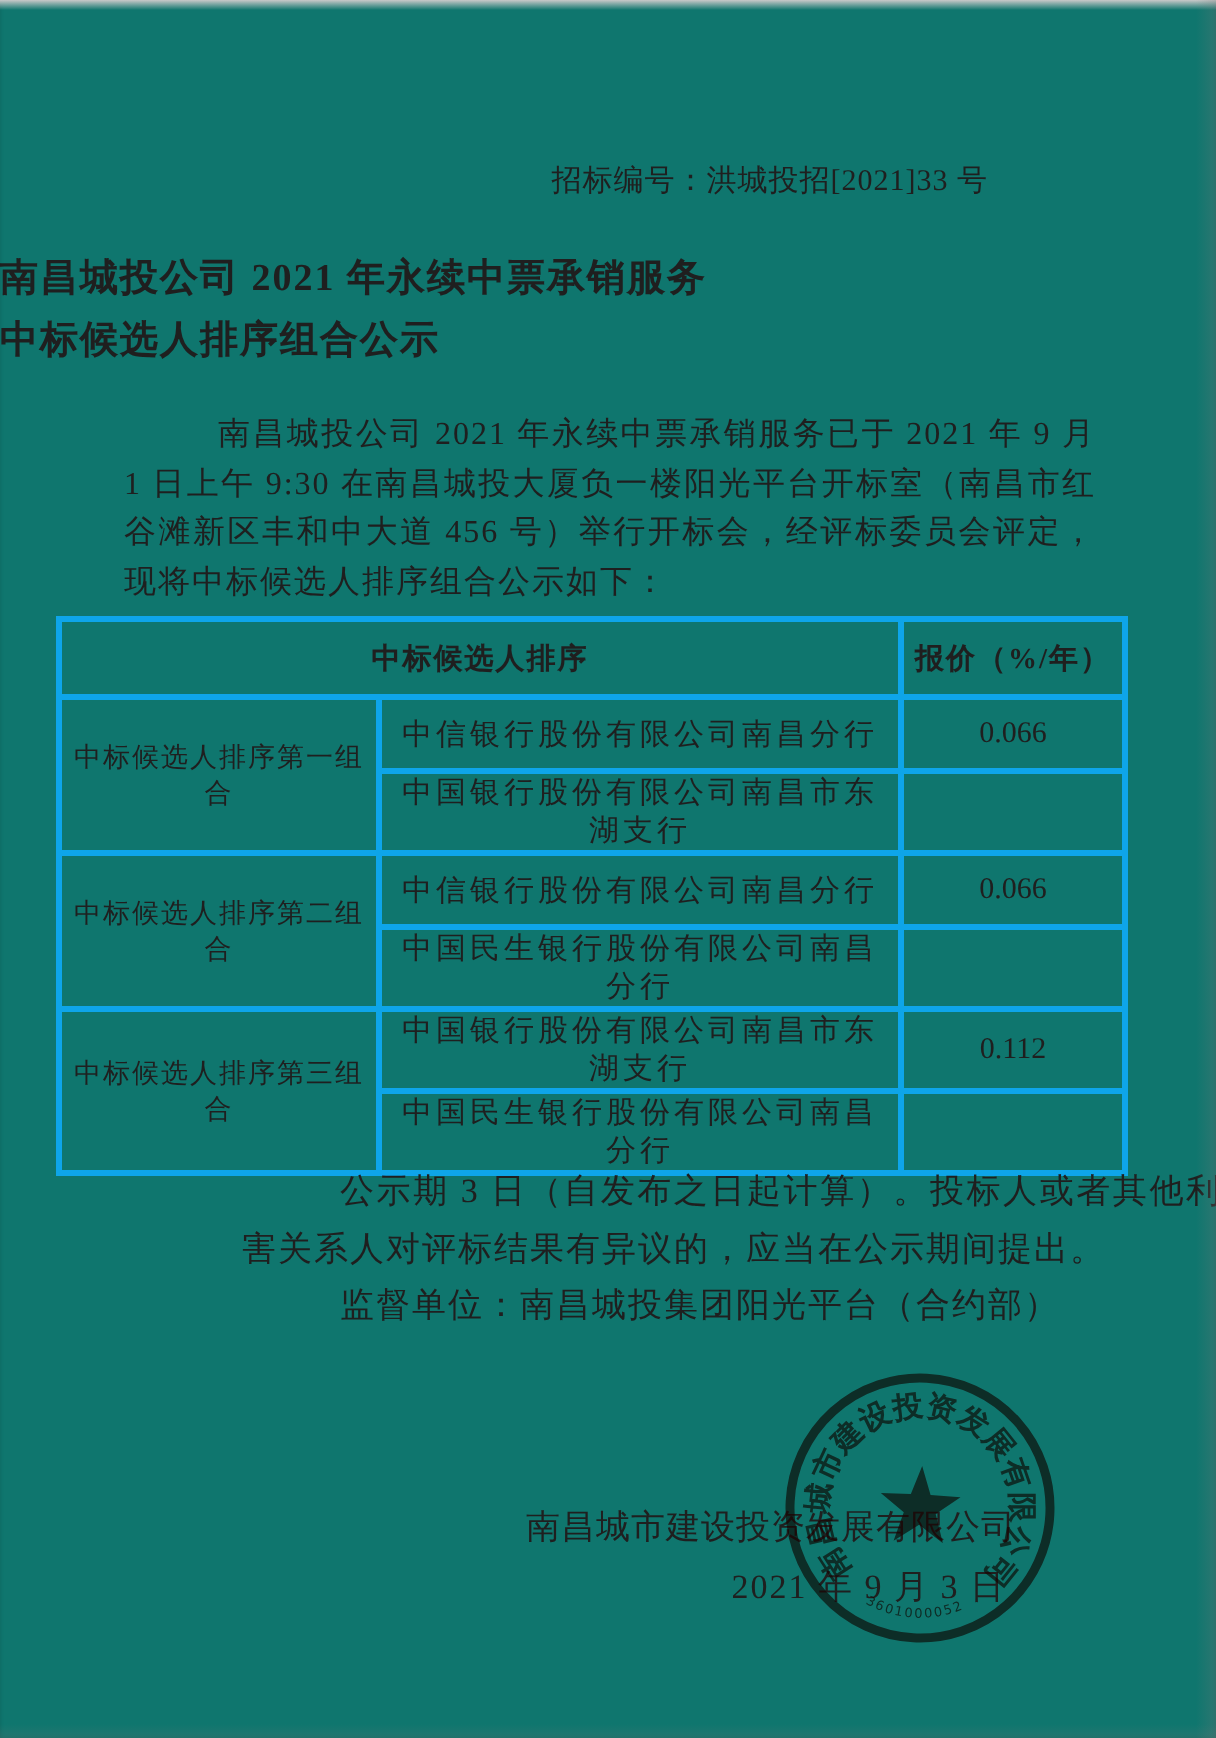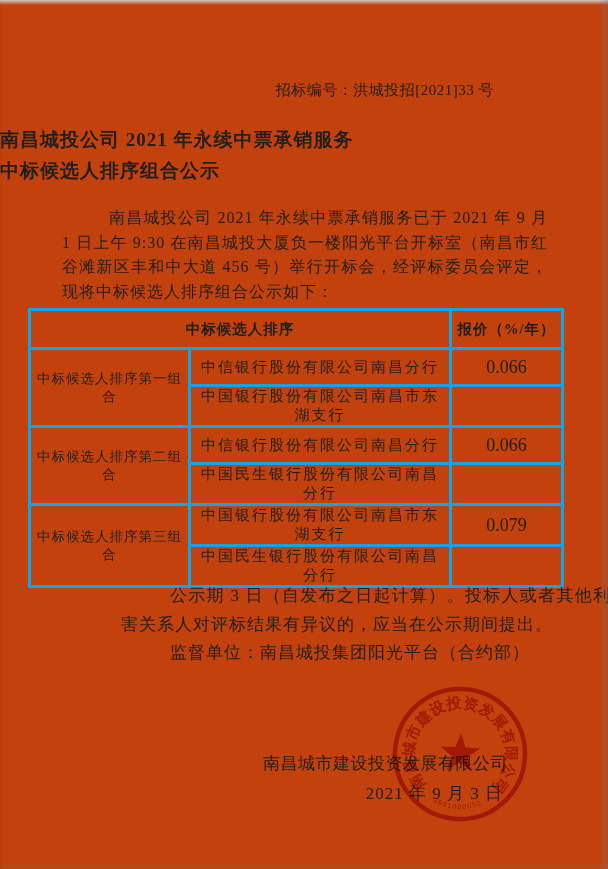--- a/index.html
+++ b/index.html
@@ -1,19 +1,19 @@
 <!DOCTYPE html>
 <html><head>
 <meta charset="utf-8">
 <style>
   html,body{margin:0;padding:0;background:#dedede;}
   .page{
     position:relative;
     width:608px;height:869px;
-    background:#c2410c;
+    background:#0f766e;
     font-family:"Liberation Serif","DejaVu Serif",serif;
     color:#1f1f1f;
     overflow:hidden;
     box-shadow:inset 0 0 2px rgba(0,0,0,.15);
   }
   .page::before{
     content:"";position:absolute;top:0;left:0;right:0;height:5px;
     background:linear-gradient(#c9c9c9,rgba(201,201,201,0));
     pointer-events:none;
   }
@@ -49,21 +49,21 @@
   table.bid-table td{
     border:3px solid #0ea5e9;
     text-align:center;vertical-align:middle;
     padding:0 4px;overflow:hidden;
   }
   .col-group{width:160px;} .col-bank{width:261px;} .col-price{width:112px;}
   tr.hdr td{height:36px;font-weight:bold;font-size:14.5px;letter-spacing:1px;}
   tr.body-row td{height:34px;}
   td.group-cell{font-size:13.5px;letter-spacing:1px;}
   td.bank-cell{font-size:15px;letter-spacing:2px;}
-  td.price-cell{font-size:18px;}
+  td.price-cell{font-size:15px;}
   .notice-block{
     position:absolute;top:582px;left:78px;width:490px;
     font-size:17px;line-height:28.5px;letter-spacing:1px;margin-left:43px;
   }
   .notice-block p{margin:0;text-indent:49px;text-align:justify;}
   .notice-block .plain-line{padding-left:49px;text-indent:0;}
   .company-line{
     position:absolute;top:752px;left:0;right:100px;
     text-align:right;font-size:17px;letter-spacing:.5px;
   }
@@ -116,21 +116,21 @@
       <td class="bank-cell">中信银行股份有限公司南昌分行</td>
       <td class="price-cell">0.066</td>
     </tr>
     <tr class="body-row">
       <td class="bank-cell">中国民生银行股份有限公司南昌分行</td>
       <td class="price-cell"></td>
     </tr>
     <tr class="body-row">
       <td rowspan="2" class="group-cell">中标候选人排序第三组合</td>
       <td class="bank-cell">中国银行股份有限公司南昌市东湖支行</td>
-      <td class="price-cell">0.079</td>
+      <td class="price-cell">0.112</td>
     </tr>
     <tr class="body-row">
       <td class="bank-cell">中国民生银行股份有限公司南昌分行</td>
       <td class="price-cell"></td>
     </tr>
   </tbody>
     </table>
 
   <div class="notice-block">
     <p>公示期 3 日（自发布之日起计算）。投标人或者其他利害关系人对评标结果有异议的，应当在公示期间提出。</p>

